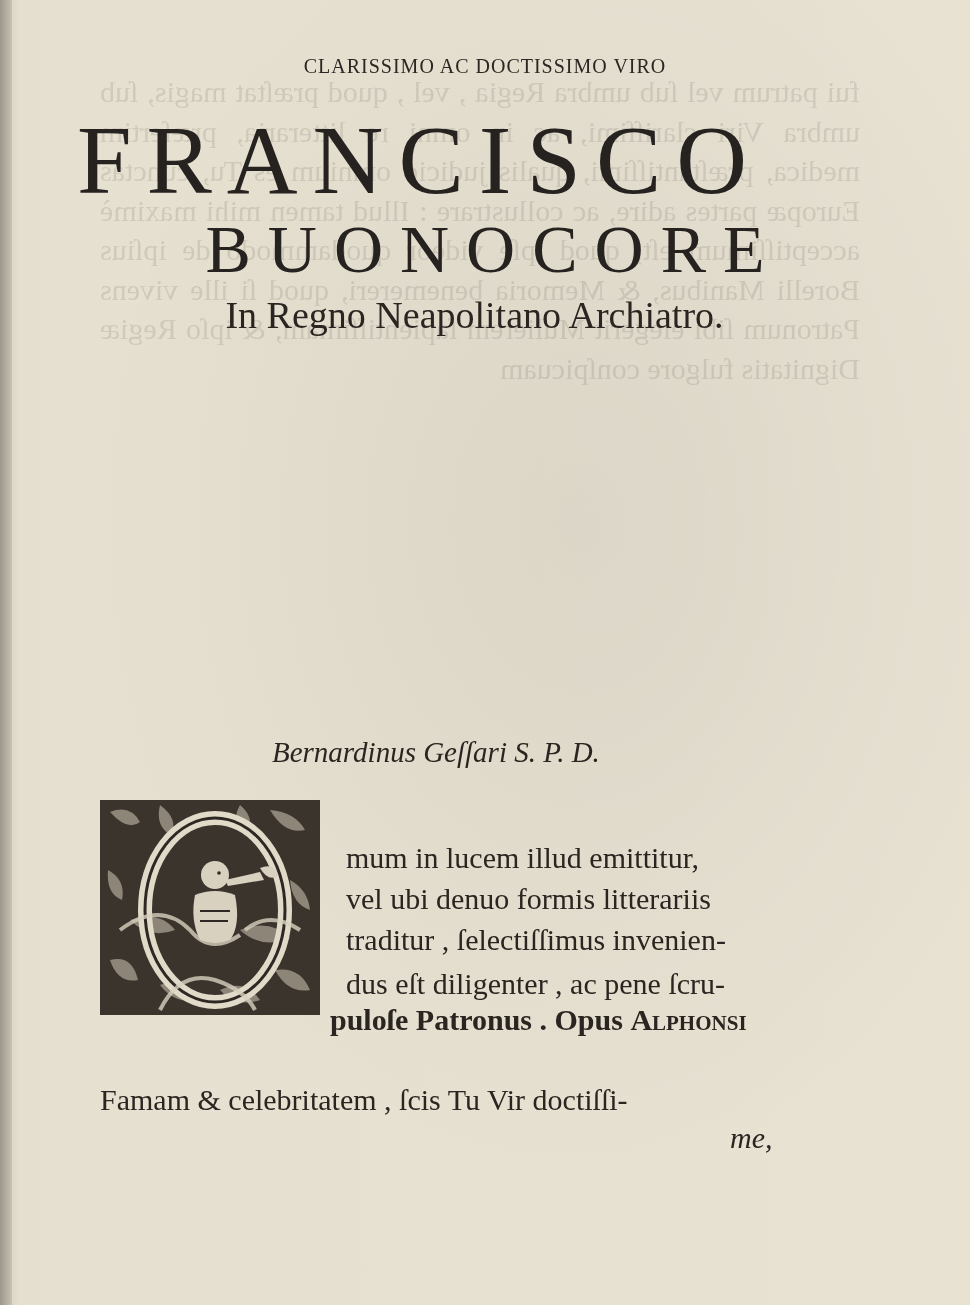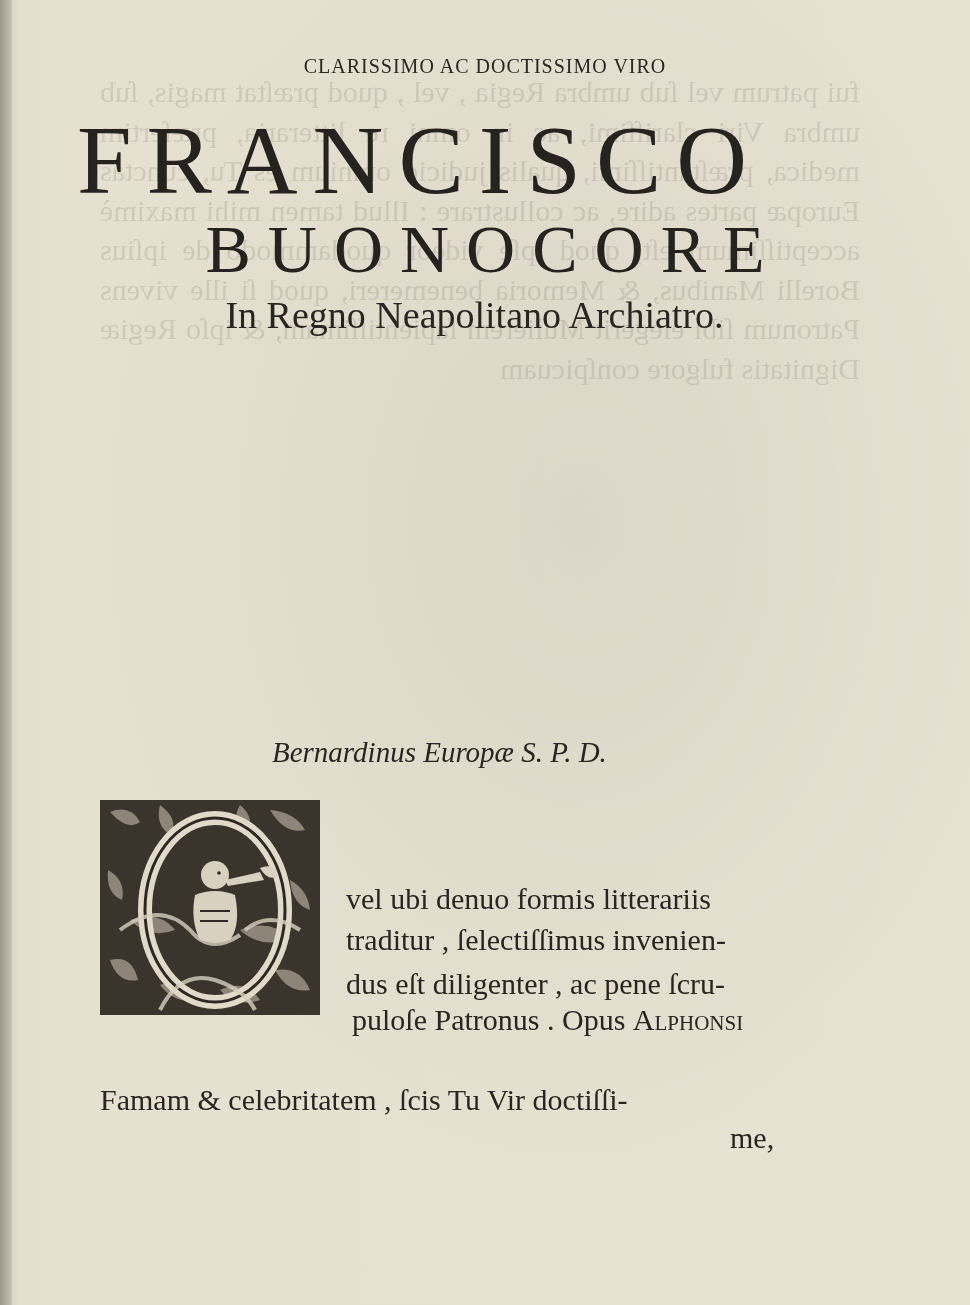--- a/index.html
+++ b/index.html
@@ -75,21 +75,21 @@
 
   <div class="bleed">
     <p>fui patrum vel ſub umbra Regia , vel , quod præſtat magis, ſub umbra Viri clariſſimi, ac in omni re litteraria, præſertim medica, præſtantiſſimi, qualis judicio omnium es Tu, cunctas Europæ partes adire, ac collustrare : Illud tamen mihi maximè acceptiſſimum eſt, quod ipſe videor quodammodo de ipſius Borelli Manibus, &amp; Memoria benemereri, quod ſi ille vivens Patronum ſibi elegerit Mulierem ſapientiſſimam, &amp; ipſo Regiæ Dignitatis fulgore conſpicuam</p>
   </div>
 
   <div class="salutation">CLARISSIMO AC DOCTISSIMO VIRO</div>
   <div class="name-first">FRANCISCO</div>
   <div class="name-last">BUONOCORE</div>
   <div class="title-line">In Regno Neapolitano Archiatro.</div>
 
-  <div class="author">Bernardinus Europæ S. P. D.</div>
+  <div class="author">Bernardinus Geſſari S. P. D.</div>
 
   <div class="initial">
     <svg viewBox="0 0 220 215">
       <rect x="0" y="0" width="220" height="215" fill="#3a342d"></rect>
 
       <g fill="#cfc8b6" opacity="0.55">
         <path d="M10 12 q20 -8 30 10 q-12 10 -30 -10z"></path>
         <path d="M170 10 q25 2 35 20 q-20 5 -35 -20z"></path>
         <path d="M8 70 q18 10 14 30 q-16 -6 -14 -30z"></path>
         <path d="M190 80 q18 10 20 30 q-18 -6 -20 -30z"></path>
@@ -119,21 +119,22 @@
       </g>
 
       <g fill="none" stroke="#d8d1bf" stroke-width="4" opacity="0.8">
         <path d="M20 130 q40 -30 70 0 q20 25 50 5"></path>
         <path d="M200 130 q-30 -20 -55 0"></path>
         <path d="M60 210 q20 -40 55 -30 q30 10 40 30"></path>
       </g>
     </svg>
   </div>
 
+  <div class="body-text" style="left:346px; top:838px;">mum in lucem illud emittitur,</div>
   <div class="body-text" style="left:346px; top:879px;">vel ubi denuo formis litterariis</div>
   <div class="body-text" style="left:346px; top:920px;">traditur , ſelectiſſimus invenien-</div>
   <div class="body-text" style="left:346px; top:964px;">dus eſt diligenter , ac pene ſcru-</div>
-  <div class="body-text" style="left:352px; top:1000px;">
+  <div class="body-text" style="left:330px; top:1000px;font-weight:bold;">
     <span>puloſe Patronus . Opus </span><span class="sc">Alphonsi</span>
   </div>
   <div class="body-text" style="left:100px; top:1080px;">Famam &amp; celebritatem ,  ſcis Tu Vir doctiſſi-</div>
-  <div class="body-text" style="left:730px; top:1118px;">me,</div>
+  <div class="body-text" style="left:730px; top:1118px;font-style:italic;">me,</div>
 </div>
 
 </body></html>

